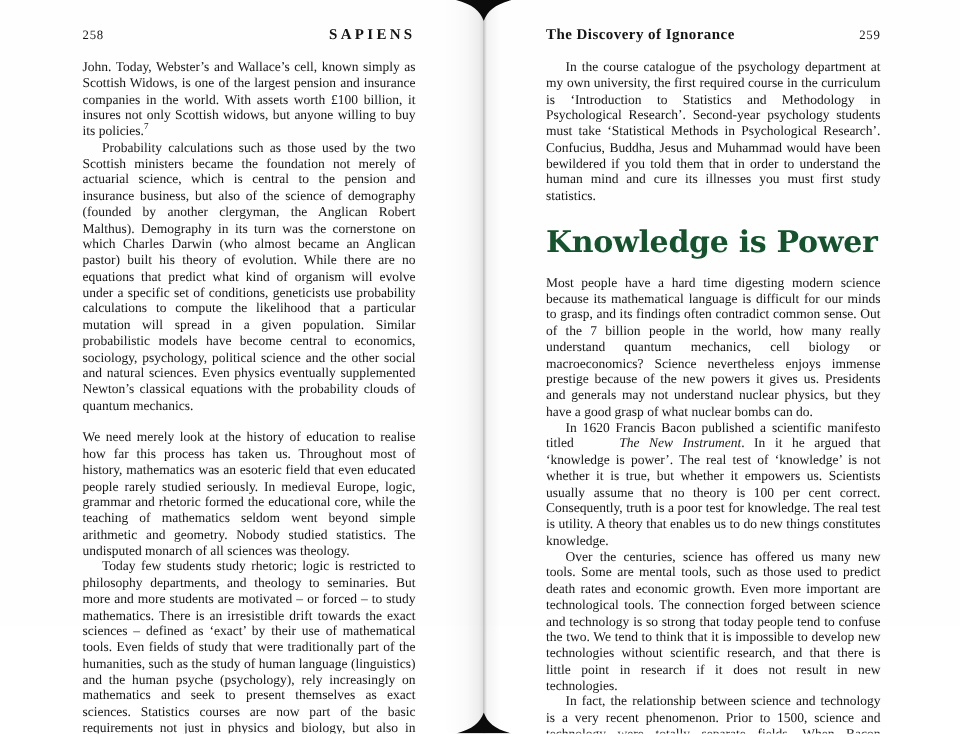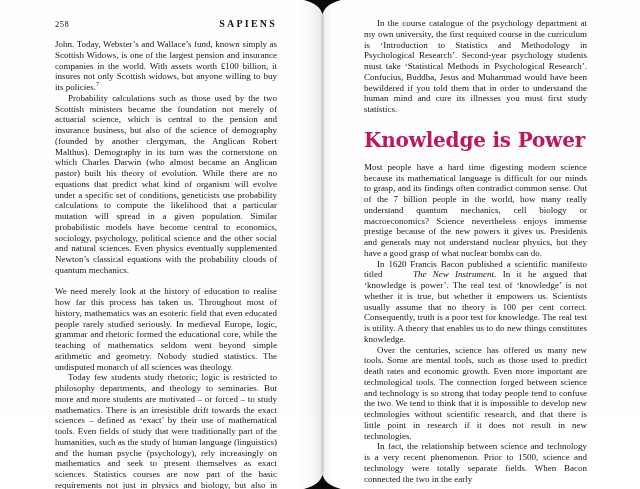--- a/index.html
+++ b/index.html
@@ -56,34 +56,38 @@
 </head>
 <body>
 
 <div class="page left">
   <div class="page-inner">
     <div class="running-head">
       <span class="pagenum">258</span>
       <span class="title">SAPIENS</span>
     </div>
     <div class="body-text" id="left-body">
-        <p class="para"><span>John. Today, Webster’s and Wallace’s fund, known simply as Scottish Widows, is one of the largest pension and insurance companies in the world. With assets worth £100 billion, it insures not only Scottish widows, but anyone willing to buy its policies.</span><sup>7</sup></p>
+        <p class="para"><span>John. Today, Webster’s and Wallace’s cell, known simply as Scottish Widows, is one of the largest pension and insurance companies in the world. With assets worth £100 billion, it insures not only Scottish widows, but anyone willing to buy its policies.</span><sup>7</sup></p>
         <p class="para indent"><span>Probability calculations such as those used by the two Scottish ministers became the foundation not merely of actuarial science, which is central to the pension and insurance business, but also of the science of demography (founded by another clergyman, the Anglican Robert Malthus). Demography in its turn was the cornerstone on which Charles Darwin (who almost became an Anglican pastor) built his theory of evolution. While there are no equations that predict what kind of organism will evolve under a specific set of conditions, geneticists use probability calculations to compute the likelihood that a particular mutation will spread in a given population. Similar probabilistic models have become central to economics, sociology, psychology, political science and the other social and natural sciences. Even physics eventually supplemented Newton’s classical equations with the probability clouds of quantum mechanics.</span></p>
         <div class="section-break"></div>
         <p class="para"><span>We need merely look at the history of education to realise how far this process has taken us. Throughout most of history, mathematics was an esoteric field that even educated people rarely studied seriously. In medieval Europe, logic, grammar and rhetoric formed the educational core, while the teaching of mathematics seldom went beyond simple arithmetic and geometry. Nobody studied statistics. The undisputed monarch of all sciences was theology.</span></p>
         <p class="para indent"><span>Today few students study rhetoric; logic is restricted to philosophy departments, and theology to seminaries. But more and more students are motivated – or forced – to study mathematics. There is an irresistible drift towards the exact sciences – defined as ‘exact’ by their use of mathematical tools. Even fields of study that were traditionally part of the humanities, such as the study of human language (linguistics) and the human psyche (psychology), rely increasingly on mathematics and seek to present themselves as exact sciences. Statistics courses are now part of the basic requirements not just in physics and biology, but also in psychology, sociology, economics and political science.</span></p>
       </div>
   </div>
 </div>
 
 <div class="page right">
   <div class="page-inner">
+    <div class="running-head">
+      <span class="title">The Discovery of Ignorance</span>
+      <span class="pagenum">259</span>
+    </div>
     <div class="body-text" id="right-body">
         <p class="para indent"><span>In the course catalogue of the psychology department at my own university, the first required course in the curriculum is ‘Introduction to Statistics and Methodology in Psychological Research’. Second-year psychology students must take ‘Statistical Methods in Psychological Research’. Confucius, Buddha, Jesus and Muhammad would have been bewildered if you told them that in order to understand the human mind and cure its illnesses you must first study statistics.</span></p>
-        <h2 class="section-heading" style="color: #be185d;">Knowledge is Power</h2>
+        <h2 class="section-heading" style="color: #14532d;">Knowledge is Power</h2>
         <p class="para"><span>Most people have a hard time digesting modern science because its mathematical language is difficult for our minds to grasp, and its findings often contradict common sense. Out of the 7 billion people in the world, how many really understand quantum mechanics, cell biology or macroeconomics? Science nevertheless enjoys immense prestige because of the new powers it gives us. Presidents and generals may not understand nuclear physics, but they have a good grasp of what nuclear bombs can do.</span></p>
         <p class="para indent"><span>In 1620 Francis Bacon published a scientific manifesto titled </span><i>The New Instrument</i><span>. In it he argued that ‘knowledge is power’. The real test of ‘knowledge’ is not whether it is true, but whether it empowers us. Scientists usually assume that no theory is 100 per cent correct. Consequently, truth is a poor test for knowledge. The real test is utility. A theory that enables us to do new things constitutes knowledge.</span></p>
         <p class="para indent"><span>Over the centuries, science has offered us many new tools. Some are mental tools, such as those used to predict death rates and economic growth. Even more important are technological tools. The connection forged between science and technology is so strong that today people tend to confuse the two. We tend to think that it is impossible to develop new technologies without scientific research, and that there is little point in research if it does not result in new technologies.</span></p>
         <p class="para indent"><span>In fact, the relationship between science and technology is a very recent phenomenon. Prior to 1500, science and technology were totally separate fields. When Bacon connected the two in the early</span></p>
       </div>
   </div>
 </div>
 
 <div class="gutter"></div>
 

